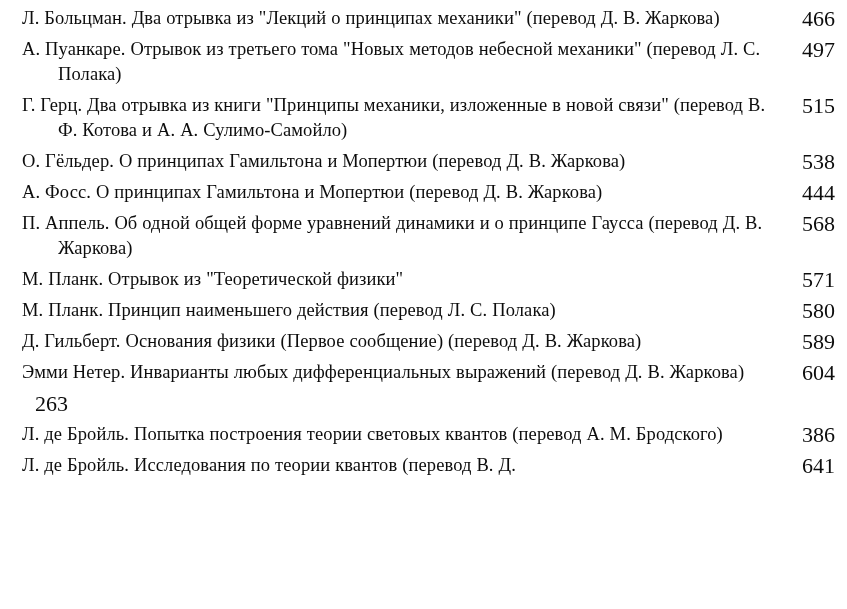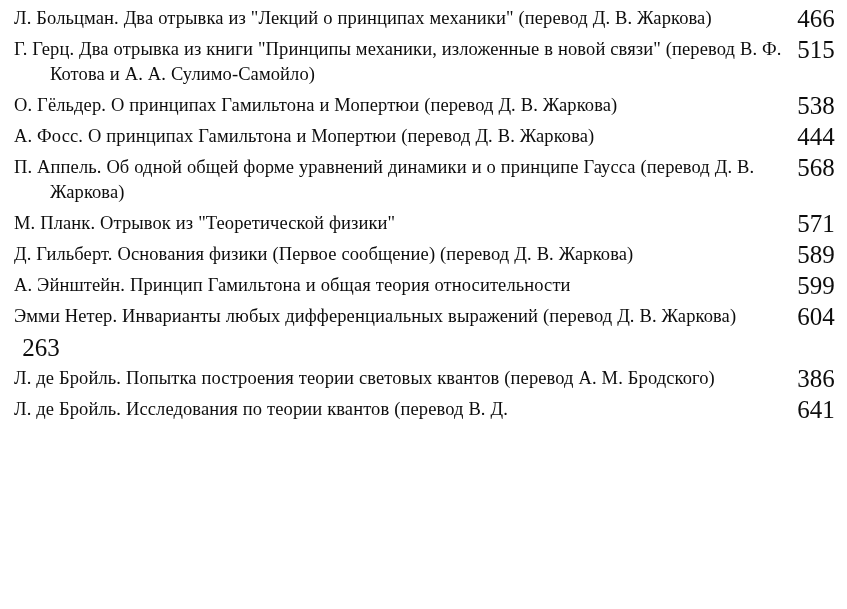--- a/index.html
+++ b/index.html
@@ -10,21 +10,21 @@
   body {
     width: 847px;
     height: 609px;
     font-family: "Liberation Serif", "DejaVu Serif", serif;
     color: #0d0d0d;
     overflow: hidden;
   }
   .toc {
     position: relative;
     width: 847px;
-    padding: 6px 0 0 0;
+    padding: 6px 0 0 8px;
     box-sizing: border-box;
   }
   .toc-entry {
     display: flex;
     align-items: flex-start;
     justify-content: space-between;
     width: 100%;
     box-sizing: border-box;
     padding: 0 12px 0 14px;
     margin-bottom: 6px;
@@ -33,36 +33,40 @@
     font-size: 18.5px;
     line-height: 25px;
     text-indent: 0;
     padding-left: 36px;
     text-indent: -36px;
     max-width: 740px;
     letter-spacing: 0.1px;
     word-spacing: 0.2px;
   }
   .entry-page {
-    font-size: 25px;
+    font-size: 22px;
     line-height: 25px;
-    text-align: center;
+    text-align: right;
     min-width: 38px;
     white-space: nowrap;
     padding-left: 8px;
   }
 </style>
 </head>
 <body>
 
 <div class="toc">
 
 <div class="toc-entry">
       <div class="entry-title">Л. Больцман. Два отрывка из "Лекций о принципах механики" (перевод Д. В. Жаркова)</div>
       <div class="entry-page">466</div>
+    </div>
+    <div class="toc-entry">
+      <div class="entry-title">А. Пуанкаре. Отрывок из третьего тома "Новых методов небесной механики" (перевод Л. С. Полака)</div>
+      <div class="entry-page">497</div>
     </div>
     <div class="toc-entry">
       <div class="entry-title">Г. Герц. Два отрывка из книги "Принципы механики, изложенные в новой связи" (перевод В. Ф. Котова и А. А. Сулимо-Самойло)</div>
       <div class="entry-page">515</div>
     </div>
     <div class="toc-entry">
       <div class="entry-title">О. Гёльдер. О принципах Гамильтона и Мопертюи (перевод Д. В. Жаркова)</div>
       <div class="entry-page">538</div>
     </div>
     <div class="toc-entry">
@@ -71,26 +75,26 @@
     </div>
     <div class="toc-entry">
       <div class="entry-title">П. Аппель. Об одной общей форме уравнений динамики и о принципе Гаусса (перевод Д. В. Жаркова)</div>
       <div class="entry-page">568</div>
     </div>
     <div class="toc-entry">
       <div class="entry-title">М. Планк. Отрывок из "Теоретической физики"</div>
       <div class="entry-page">571</div>
     </div>
     <div class="toc-entry">
+      <div class="entry-title">М. Планк. Принцип наименьшего действия (перевод Л. С. Полака)</div>
+      <div class="entry-page">580</div>
+    </div>
+    <div class="toc-entry">
       <div class="entry-title">Д. Гильберт. Основания физики (Первое сообщение) (перевод Д. В. Жаркова)</div>
       <div class="entry-page">589</div>
-    </div>
-    <div class="toc-entry">
-      <div class="entry-title">А. Эйнштейн. Принцип Гамильтона и общая теория относительности</div>
-      <div class="entry-page">599</div>
     </div>
     <div class="toc-entry">
       <div class="entry-title">Эмми Нетер. Инварианты любых дифференциальных выражений (перевод Д. В. Жаркова)</div>
       <div class="entry-page">604</div>
     </div>
     <div class="toc-entry">
       <div class="entry-page">263</div>
     </div>
     <div class="toc-entry">
       <div class="entry-title">Л. де Бройль. Попытка построения теории световых квантов (перевод А. М. Бродского)</div>

